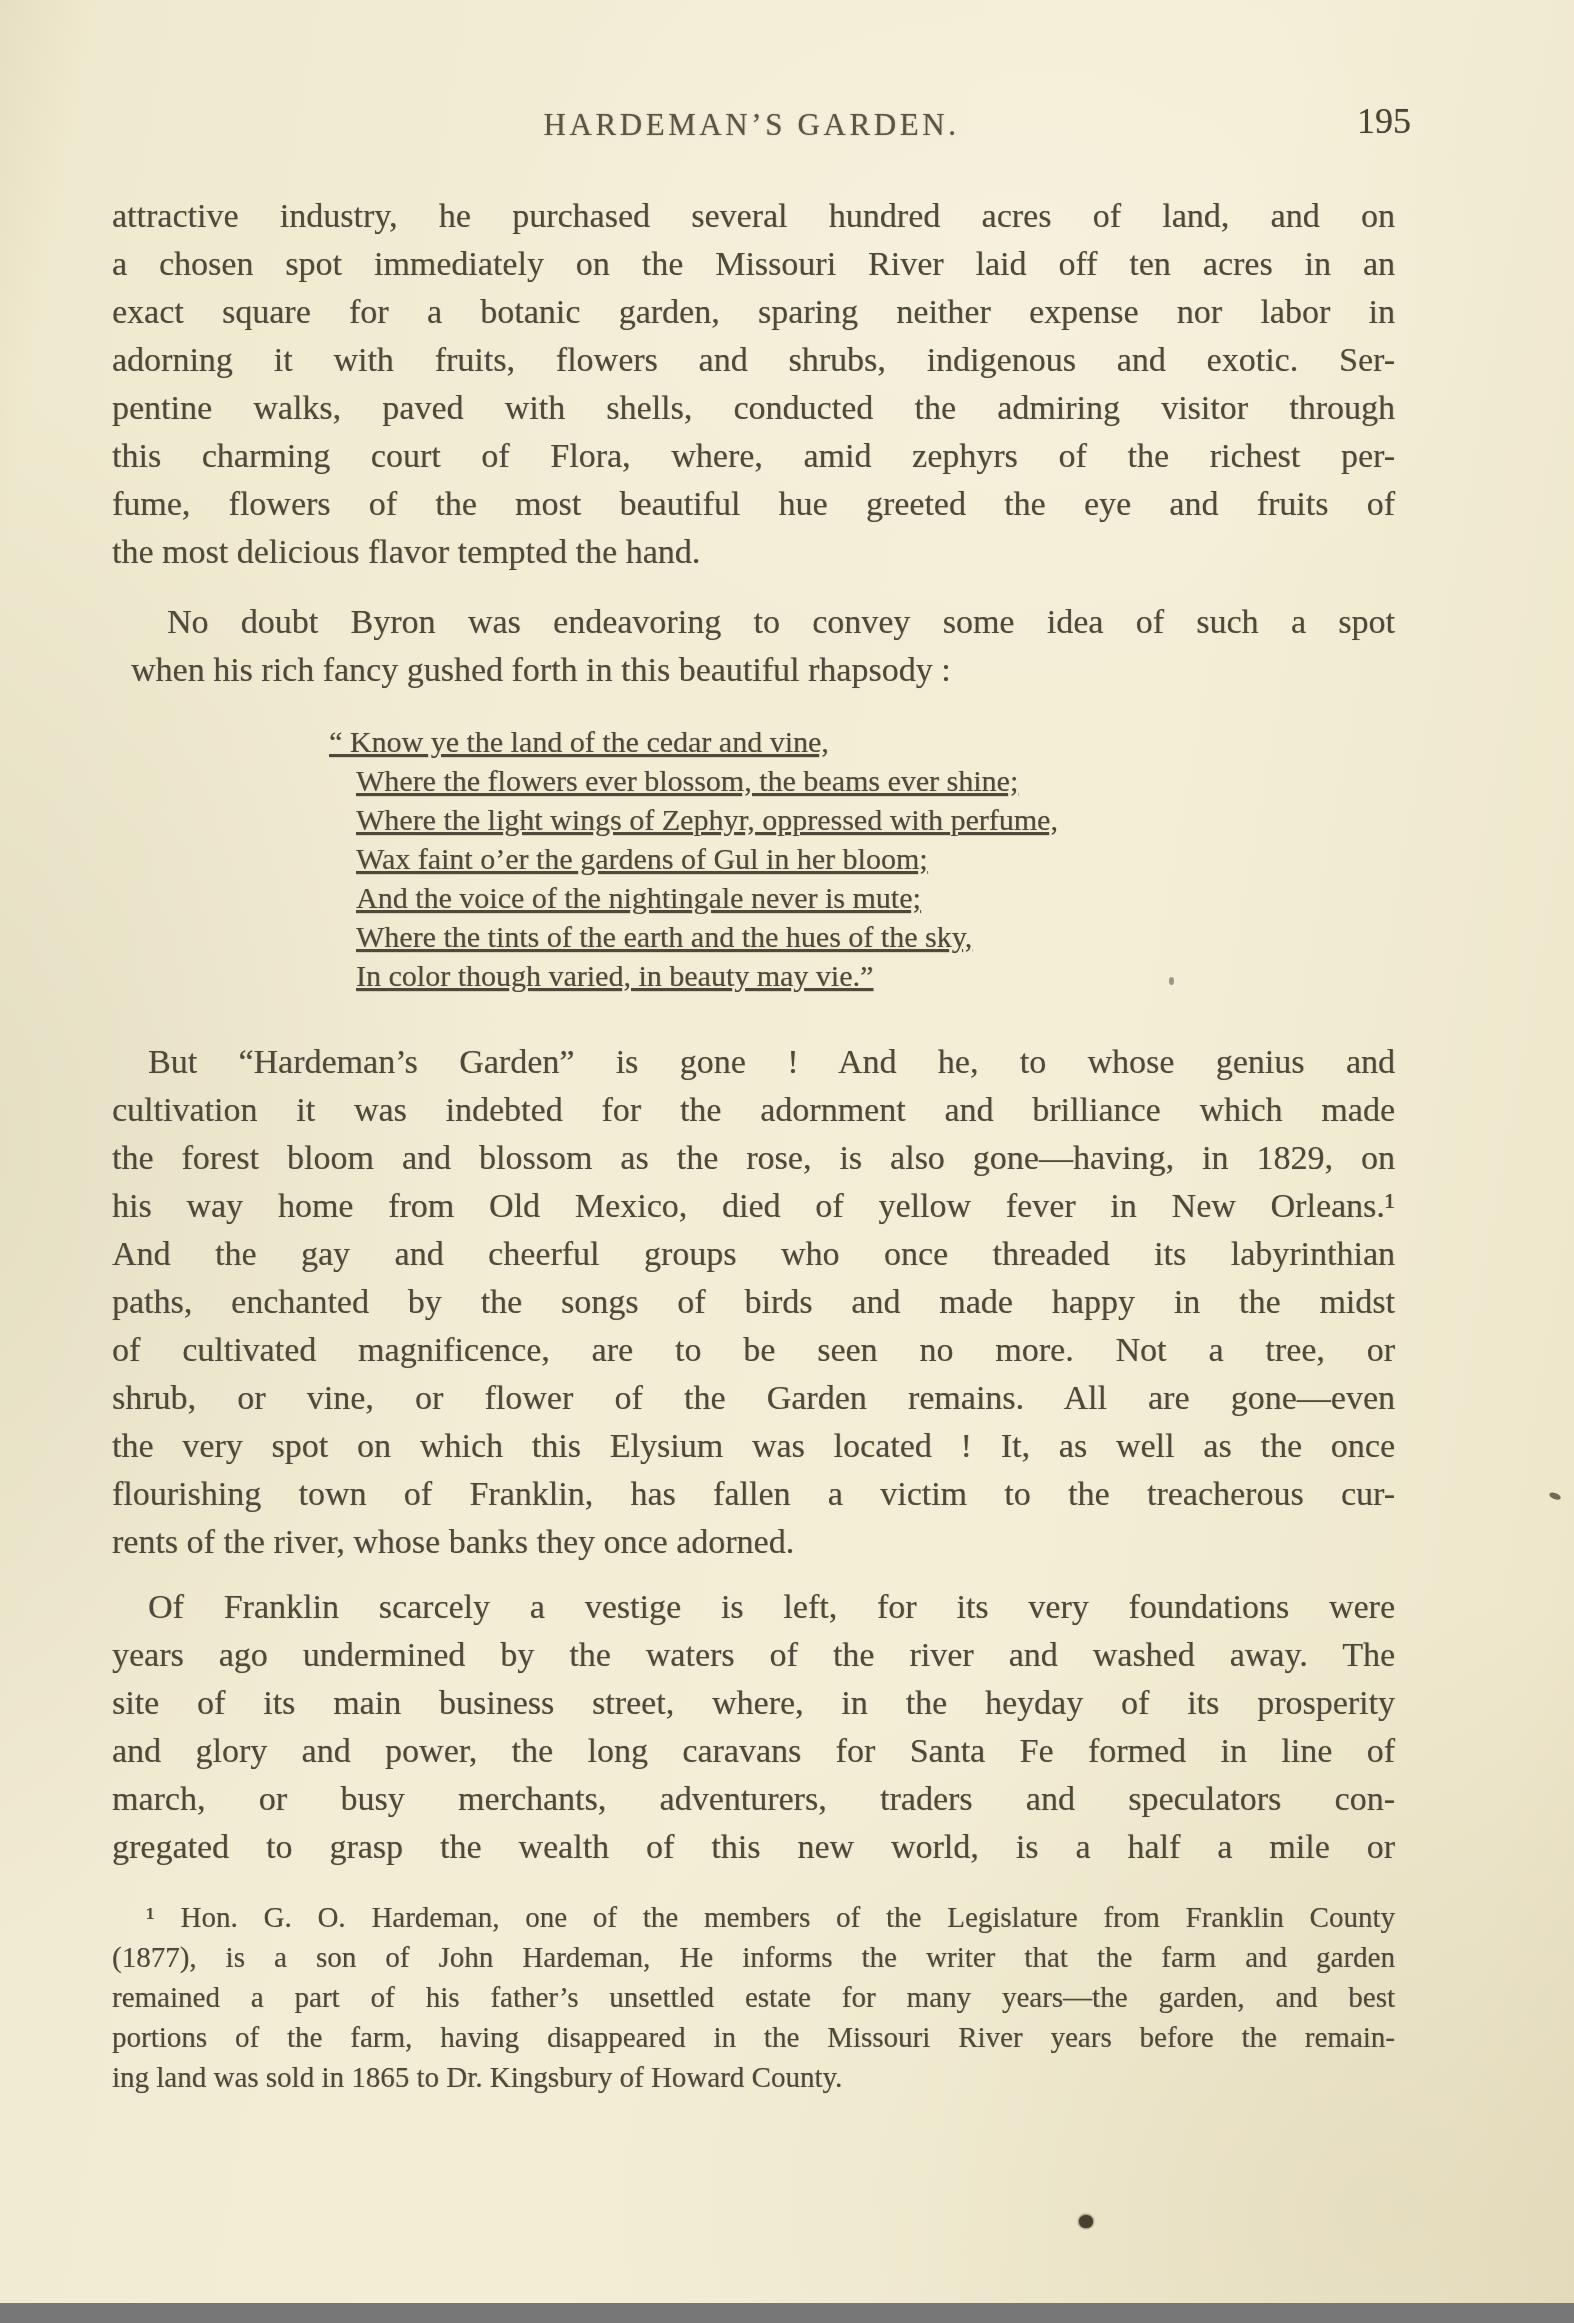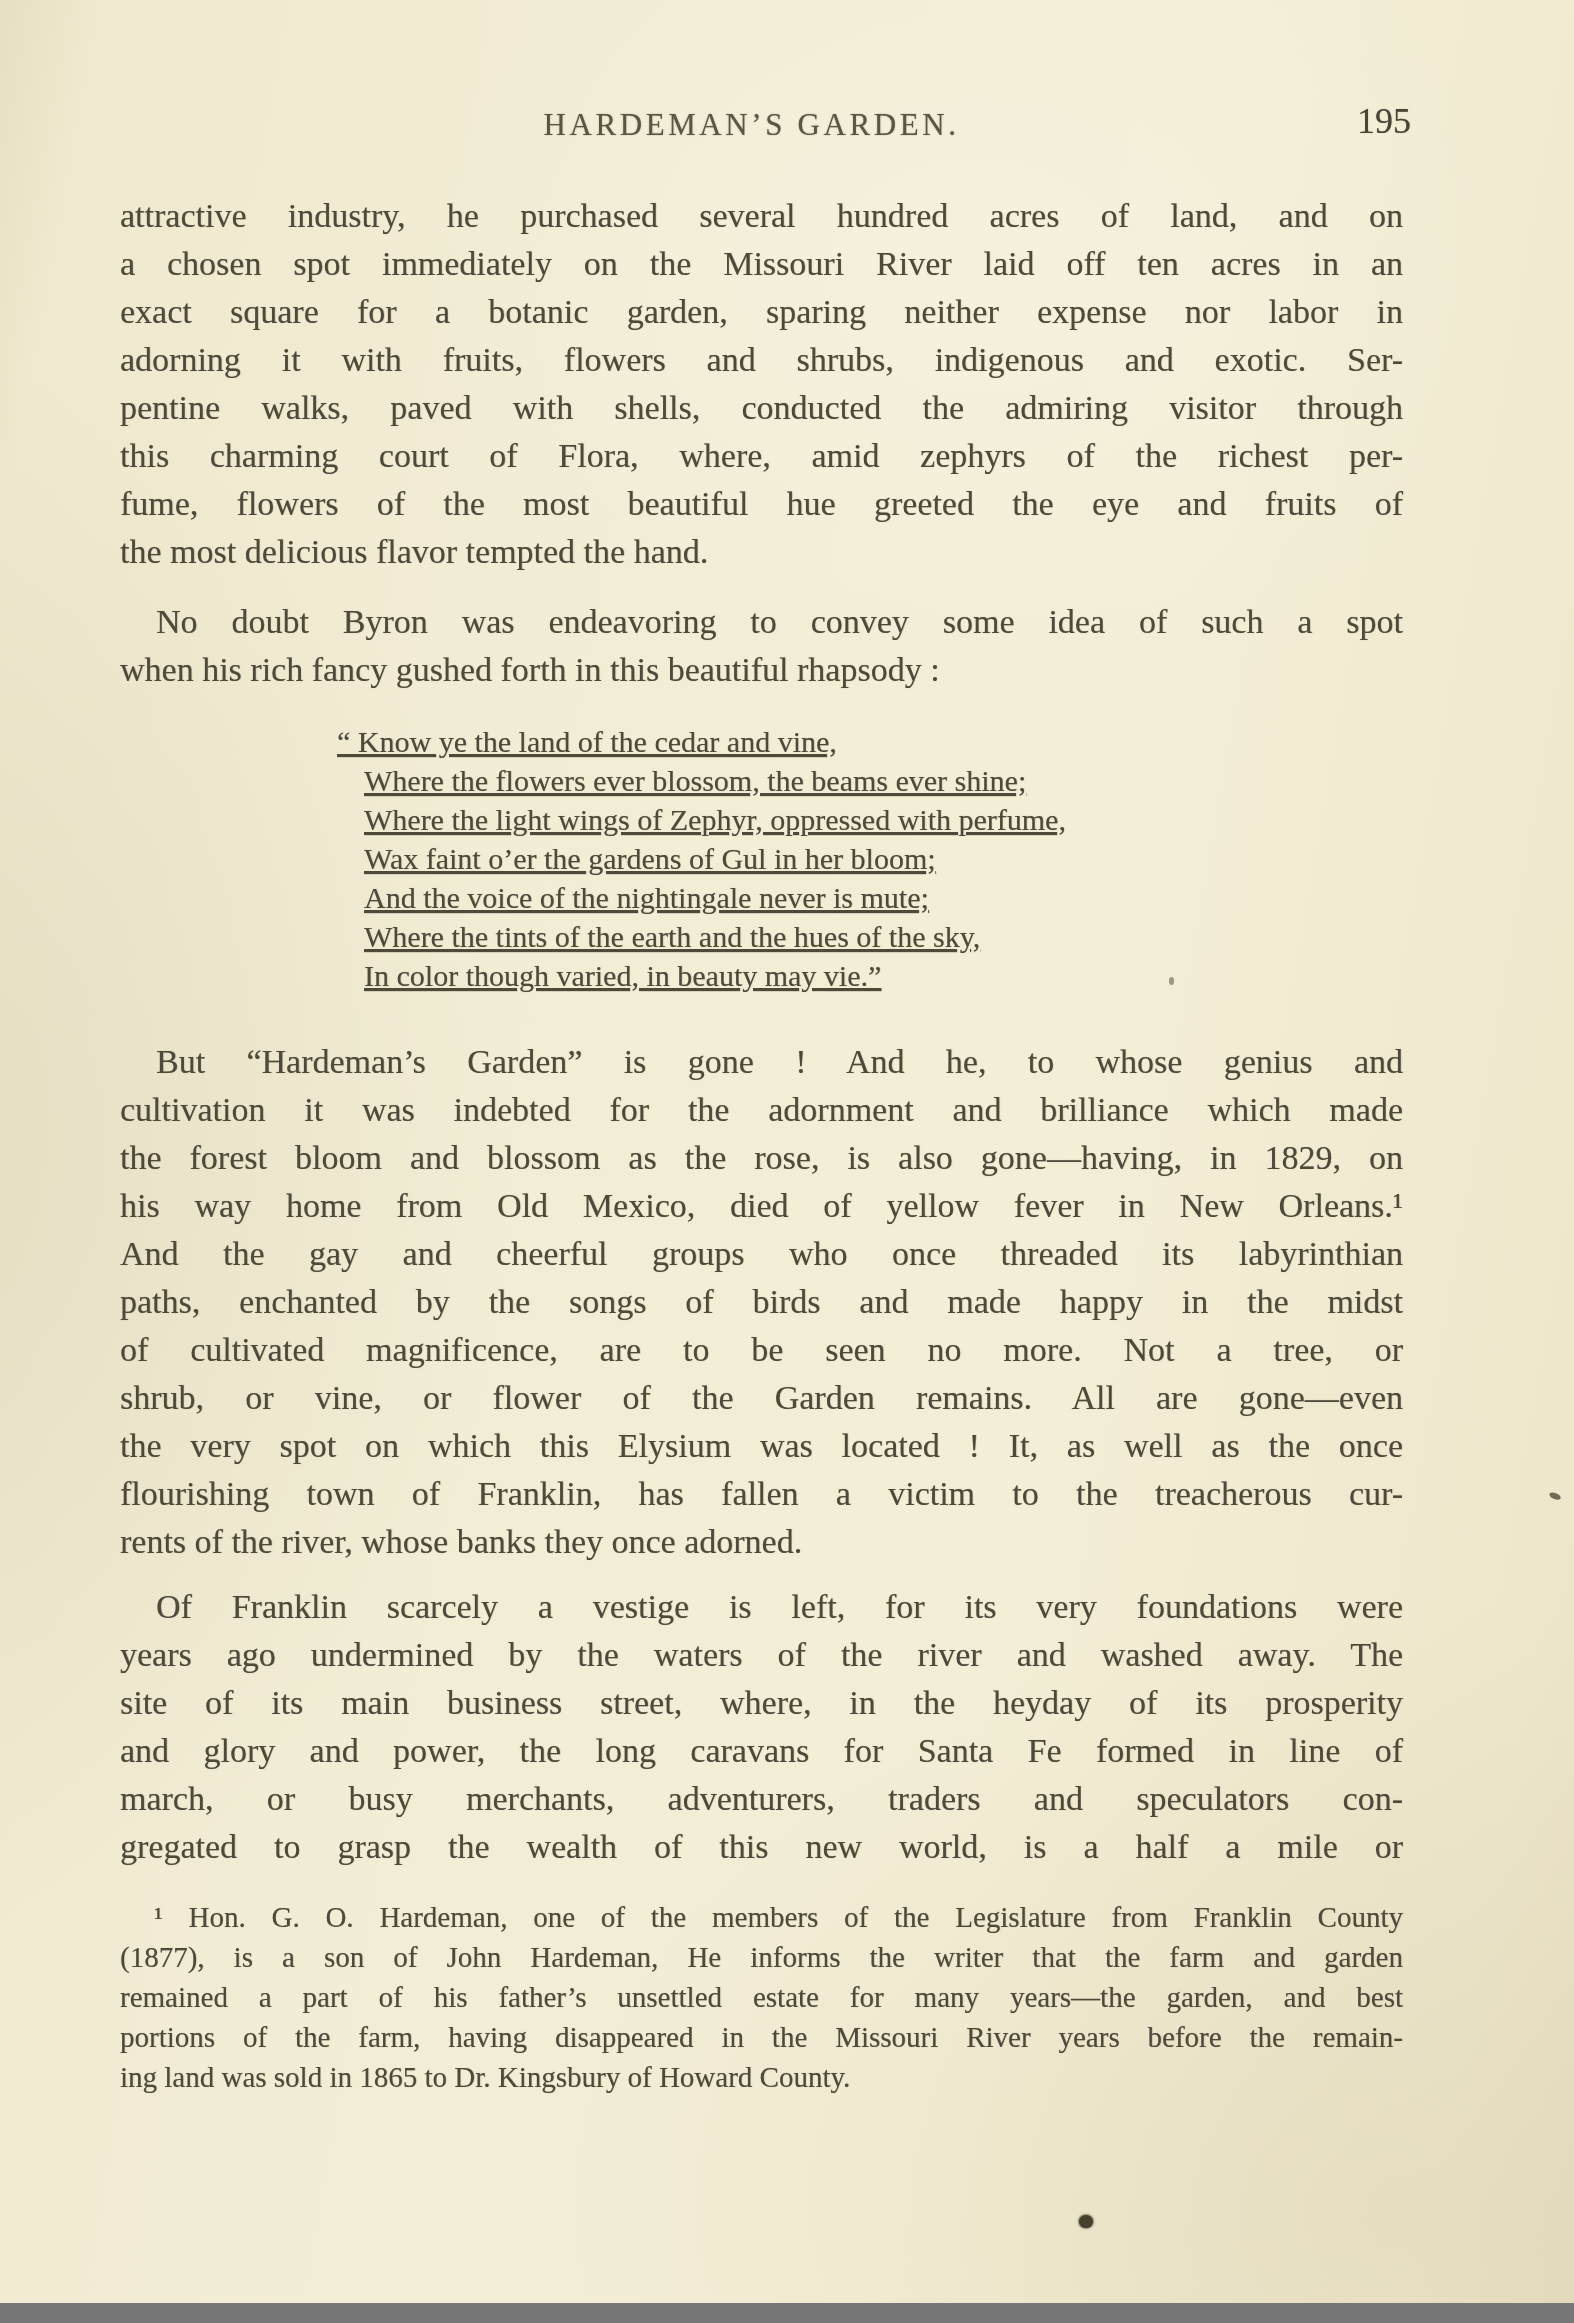--- a/index.html
+++ b/index.html
@@ -36,36 +36,36 @@
     position: absolute;
     right: 0; top: -7.2px;
     font-size: 36px;
     color: #4a4537;
     text-shadow: 0 0 0.9px rgba(74,69,55,0.5);
   }
 
   
   .content {
     position: absolute;
-    left: 120px; top: 192px;
+    left: 112px; top: 192px;
     width: 1283px;
     font-size: 34px;
     line-height: 48px;
     text-shadow: 0.4px 0.4px 0.8px rgba(70,64,50,0.42);
   }
   .para { margin: 0; }
   .line {
     display: block;
     text-align: justify;
     text-align-last: justify;
   }
   .line.last { text-align-last: left; }
   .line.indent { text-indent: 36px; }
 
-  #p2 { margin-top: 22px; }
+  #p2 { margin-top: 22px; margin-left: 19px; }
   #p3 { margin-top: 43px; }
   #p4 { margin-top: 17px; }
 
   .poem {
     margin: 28px 0 0 244px;
     font-size: 30px;
     line-height: 39px;
     text-decoration: underline;
   }
   .pline { display: block; }

